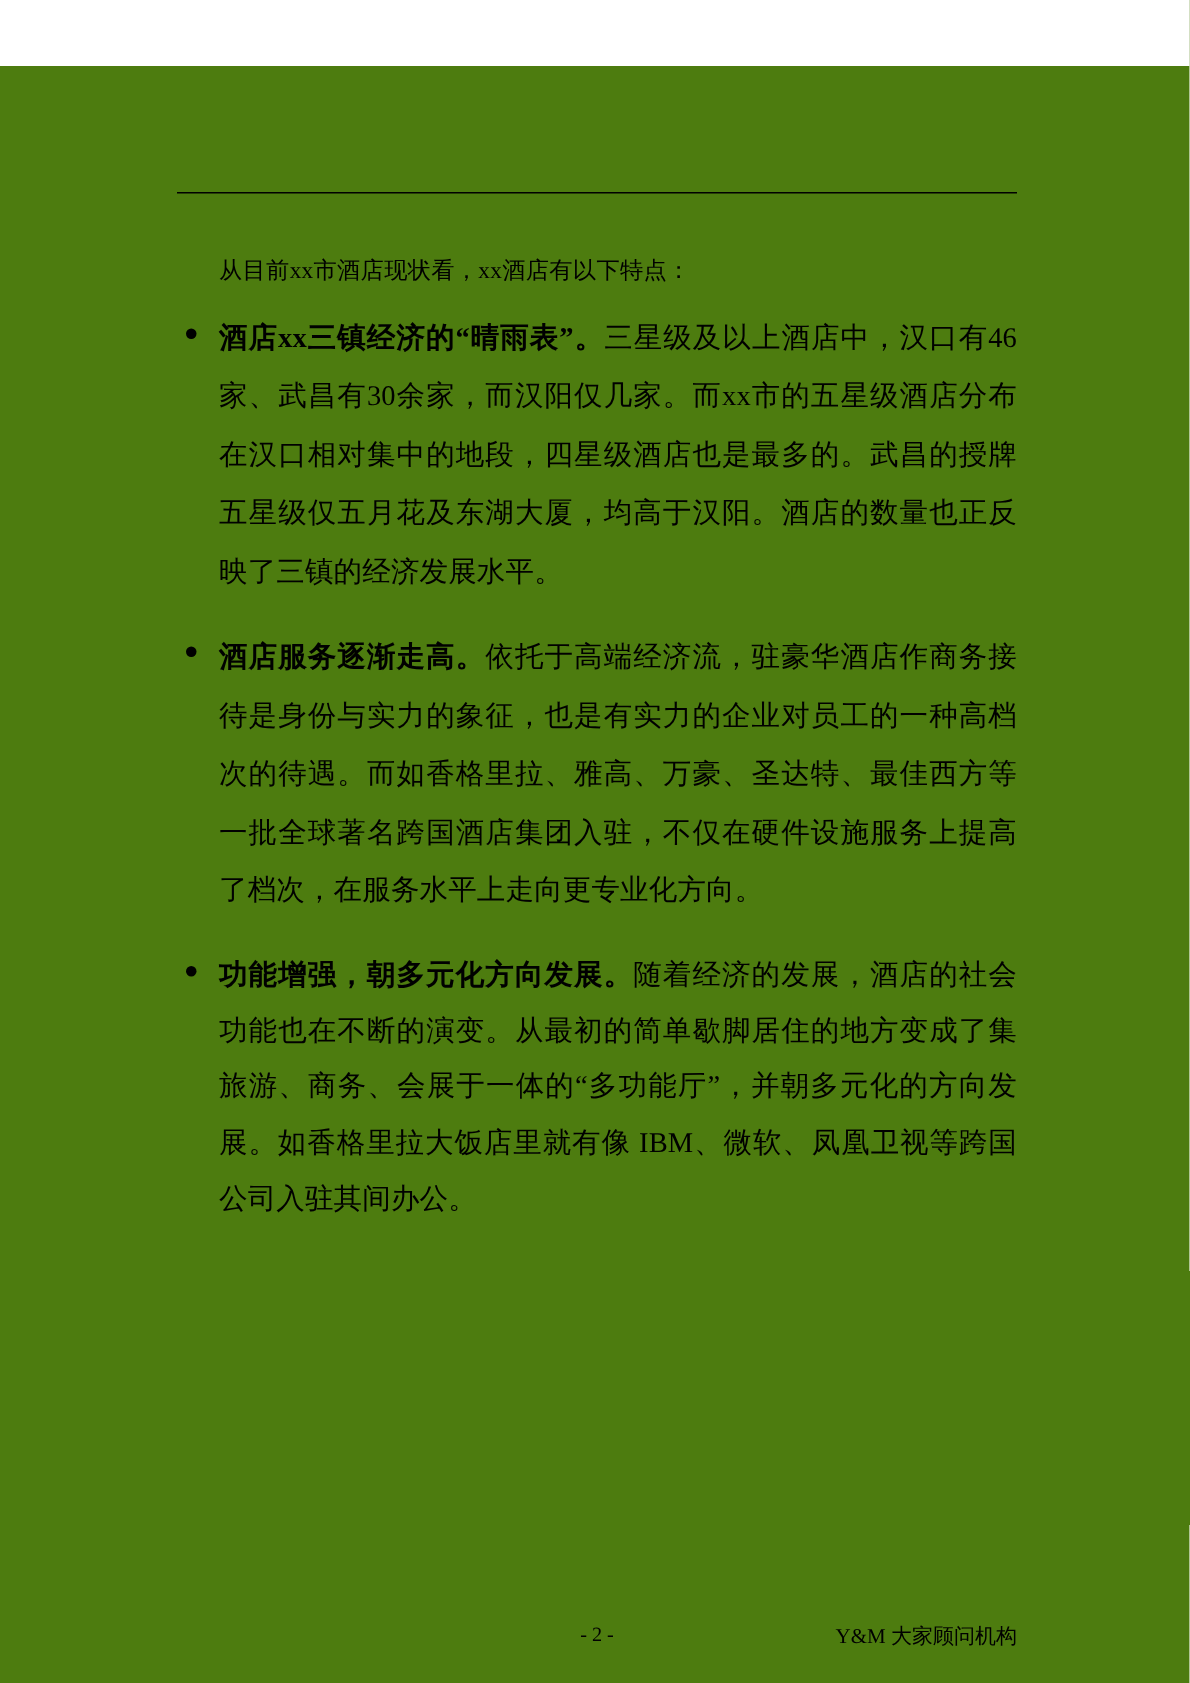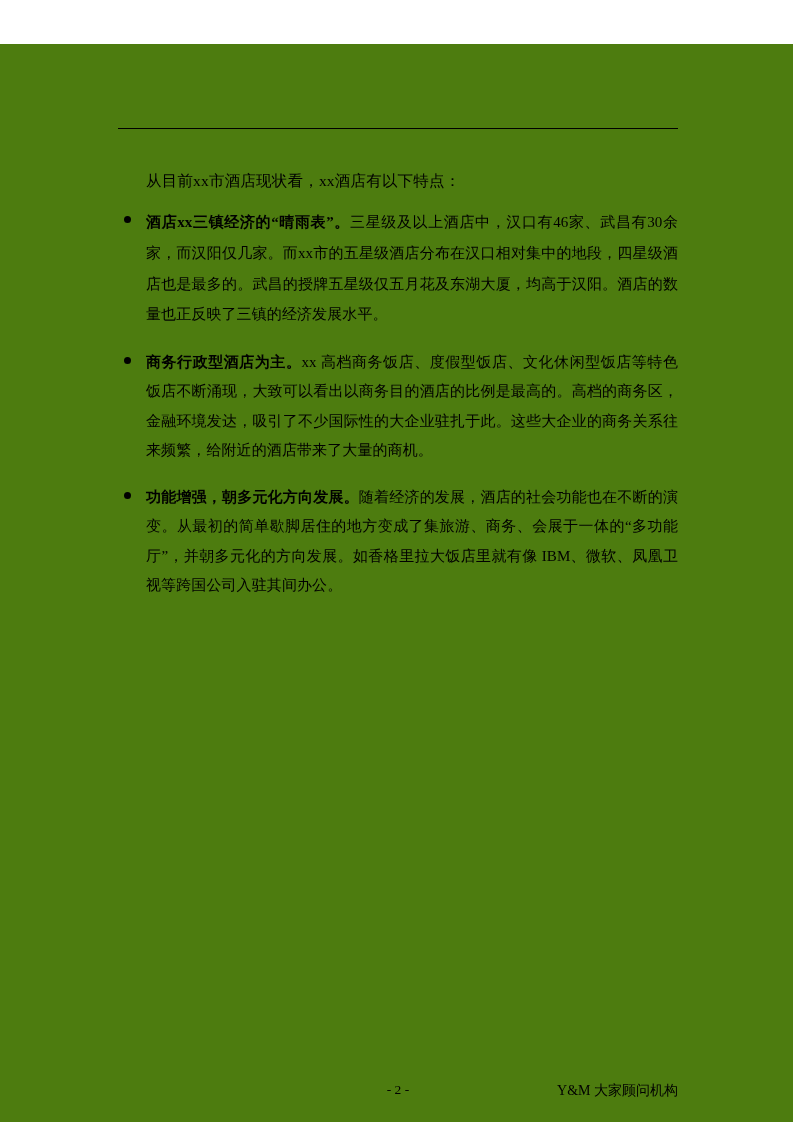--- a/index.html
+++ b/index.html
@@ -39,21 +39,21 @@
   }
   ul.bullets {
     list-style: none;
     margin: 0;
     padding: 0;
   }
   ul.bullets > li {
     position: relative;
     margin: 0 0 18px 0;
     padding-left: 28px;
-    font-size: 15px;
+    font-size: 19px;
     line-height: 2.05;
     text-align: justify;
     text-justify: inter-ideograph;
     letter-spacing: 0.1px;
   }
   ul.bullets > li.tight {
     line-height: 1.95;
   }
   .bullet-dot {
     position: absolute;
@@ -101,25 +101,25 @@
 
     <p class="intro">从目前xx市酒店现状看，xx酒店有以下特点：</p>
 
     <ul class="bullets">
 
       <li>
         <span class="bullet-dot"></span>
         <span class="lead">酒店xx三镇经济的“晴雨表”。</span><span>三星级及以上酒店中，汉口有46家、武昌有30余家，而汉阳仅几家。而xx市的五星级酒店分布在汉口相对集中的地段，四星级酒店也是最多的。武昌的授牌五星级仅五月花及东湖大厦，均高于汉阳。酒店的数量也正反映了三镇的经济发展水平。</span>
       </li>
 
+      <li>
+        <span class="bullet-dot"></span>
+        <span class="lead">酒店服务逐渐走高。</span><span>依托于高端经济流，驻豪华酒店作商务接待是身份与实力的象征，也是有实力的企业对员工的一种高档次的待遇。而如香格里拉、雅高、万豪、圣达特、最佳西方等一批全球著名跨国酒店集团入驻，不仅在硬件设施服务上提高了档次，在服务水平上走向更专业化方向。</span>
+      </li>
 
-      <li class="tight">
-        <span class="bullet-dot"></span>
-        <span class="lead">商务行政型酒店为主。</span><span>xx 高档商务饭店、度假型饭店、文化休闲型饭店等特色饭店不断涌现，大致可以看出以商务目的酒店的比例是最高的。高档的商务区，金融环境发达，吸引了不少国际性的大企业驻扎于此。这些大企业的商务关系往来频繁，给附近的酒店带来了大量的商机。</span>
-      </li>
 
       <li class="tight">
         <span class="bullet-dot"></span>
         <span class="lead">功能增强，朝多元化方向发展。</span><span>随着经济的发展，酒店的社会功能也在不断的演变。从最初的简单歇脚居住的地方变成了集旅游、商务、会展于一体的“多功能厅”，并朝多元化的方向发展。如香格里拉大饭店里就有像 IBM、微软、凤凰卫视等跨国公司入驻其间办公。</span>
       </li>
 
 
     </ul>
   </div>
 

